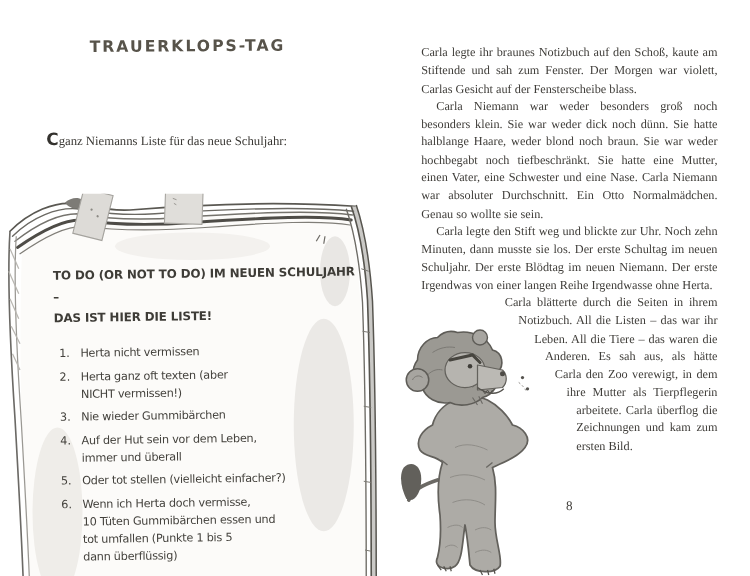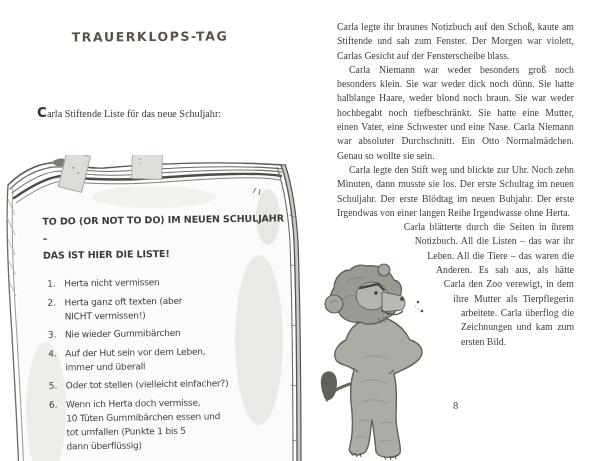--- a/index.html
+++ b/index.html
@@ -39,21 +39,21 @@
   .nb-heading{
     font-weight:bold;font-size:9.5px;letter-spacing:-0.1px;
     line-height:17px;color:#3e3c37;
   }
   .nb-list{margin-top:13px;}
   .nb-item{display:flex;margin-bottom:4.5px;padding-left:4px;}
   .nb-num{width:17px;flex:none;font-size:9px;line-height:14px;}
   .nb-text{font-size:9px;line-height:14px;letter-spacing:-0.2px;white-space:pre-line;}
   
   .text-col{
-    position:absolute;left:337px;top:20px;width:237px;
+    position:absolute;left:337px;top:36px;width:237px;
     font-size:9.8px;line-height:14.3px;
     text-align:justify;
   }
   .text-col p{margin:0;}
   .text-col p.indent{text-indent:12px;font-family:Liberation Serif, serif;}
   .lion-spacer{
     float:left;width:124px;height:216px;
     shape-outside:polygon(0px 0px,4px 0px,66px 24px,84px 42px,96px 62px,108px 84px,124px 102px,118px 120px,112px 132px,96px 148px,88px 162px,92px 216px,0px 216px);
     shape-margin:5px;
   }
@@ -63,21 +63,21 @@
     text-align:center;font-size:10.5px;color:#45433f;
   }
 </style>
 </head>
 <body>
 
 <div class="book">
 
   <div class="chapter-title">TRAUERKLOPS-TAG</div>
 
-  <div class="intro-line"><span class="intro-initial">C</span><span>arla Stiftende Liste für das neue Schuljahr:</span></div>
+  <div class="intro-line"><span class="intro-initial">C</span><span>ganz Niemanns Liste für das neue Schuljahr:</span></div>
 
   <div class="notebook">
     <svg class="notebook-art" width="302" height="321" viewBox="0 0 302 321">
 
       <path d="M14 36 C 60 22, 150 14, 276 14 C 284 60, 289 120, 290 321 L 20 321 C 14 240, 10 120, 14 36 Z" fill="#fcfbf9"></path>
       <ellipse cx="255" cy="185" rx="24" ry="85" fill="#ebe9e6"></ellipse>
       <ellipse cx="42" cy="255" rx="20" ry="68" fill="#efede9"></ellipse>
       <ellipse cx="150" cy="42" rx="62" ry="11" fill="#f3f1ee"></ellipse>
       <ellipse cx="264" cy="62" rx="12" ry="28" fill="#e9e7e4"></ellipse>
 
@@ -146,21 +146,21 @@
 tot umfallen (Punkte 1 bis 5
 dann überflüssig)</span>
         </div>
       </div>
     </div>
   </div>
 
   <div class="text-col">
     <p class="para"><span>Carla legte ihr braunes Notizbuch auf den Schoß, kaute am Stiftende und sah zum Fenster. Der Morgen war violett, Carlas Gesicht auf der Fensterscheibe blass.</span></p>
     <p class="para indent"><span>Carla Niemann war weder besonders groß noch besonders klein. Sie war weder dick noch dünn. Sie hatte halblange Haare, weder blond noch braun. Sie war weder hochbegabt noch tiefbeschränkt. Sie hatte eine Mutter, einen Vater, eine Schwester und eine Nase. Carla Niemann war absoluter Durchschnitt. Ein Otto Normalmädchen. Genau so wollte sie sein.</span></p>
-    <p class="para indent"><span>Carla legte den Stift weg und blickte zur Uhr. Noch zehn Minuten, dann musste sie los. Der erste Schultag im neuen Schuljahr. Der erste Blödtag im neuen Buhjahr. Der erste Irgendwas von einer langen Reihe Irgendwasse ohne Herta.</span></p>
+    <p class="para indent"><span>Carla legte den Stift weg und blickte zur Uhr. Noch zehn Minuten, dann musste sie los. Der erste Schultag im neuen Schuljahr. Der erste Blödtag im neuen Niemann. Der erste Irgendwas von einer langen Reihe Irgendwasse ohne Herta.</span></p>
     <p class="para indent"><span class="lion-spacer"></span><span>Carla blätterte durch die Seiten in ihrem Notizbuch. All die Listen – das war ihr Leben. All die Tiere – das waren die Anderen. Es sah aus, als hätte Carla den Zoo verewigt, in dem ihre Mutter als Tierpflegerin arbeitete. Carla überflog die Zeichnungen und kam zum ersten Bild.</span></p>
   </div>
 
   <svg class="lion-illu" width="135" height="199" viewBox="0 0 135 199">
 
     <path d="M30 122 C 18 126, 10 130, 7 138" fill="none" stroke="#6b6964" stroke-width="3" stroke-linecap="round"></path>
     <path d="M3 112 C 9 106, 17 110, 17 121 C 17 133, 11 141, 5 137 C 1 129, -1 118, 3 112 Z" fill="#62605b"></path>
 
     <path d="M44 58
              C 34 62, 28 70, 26 78

